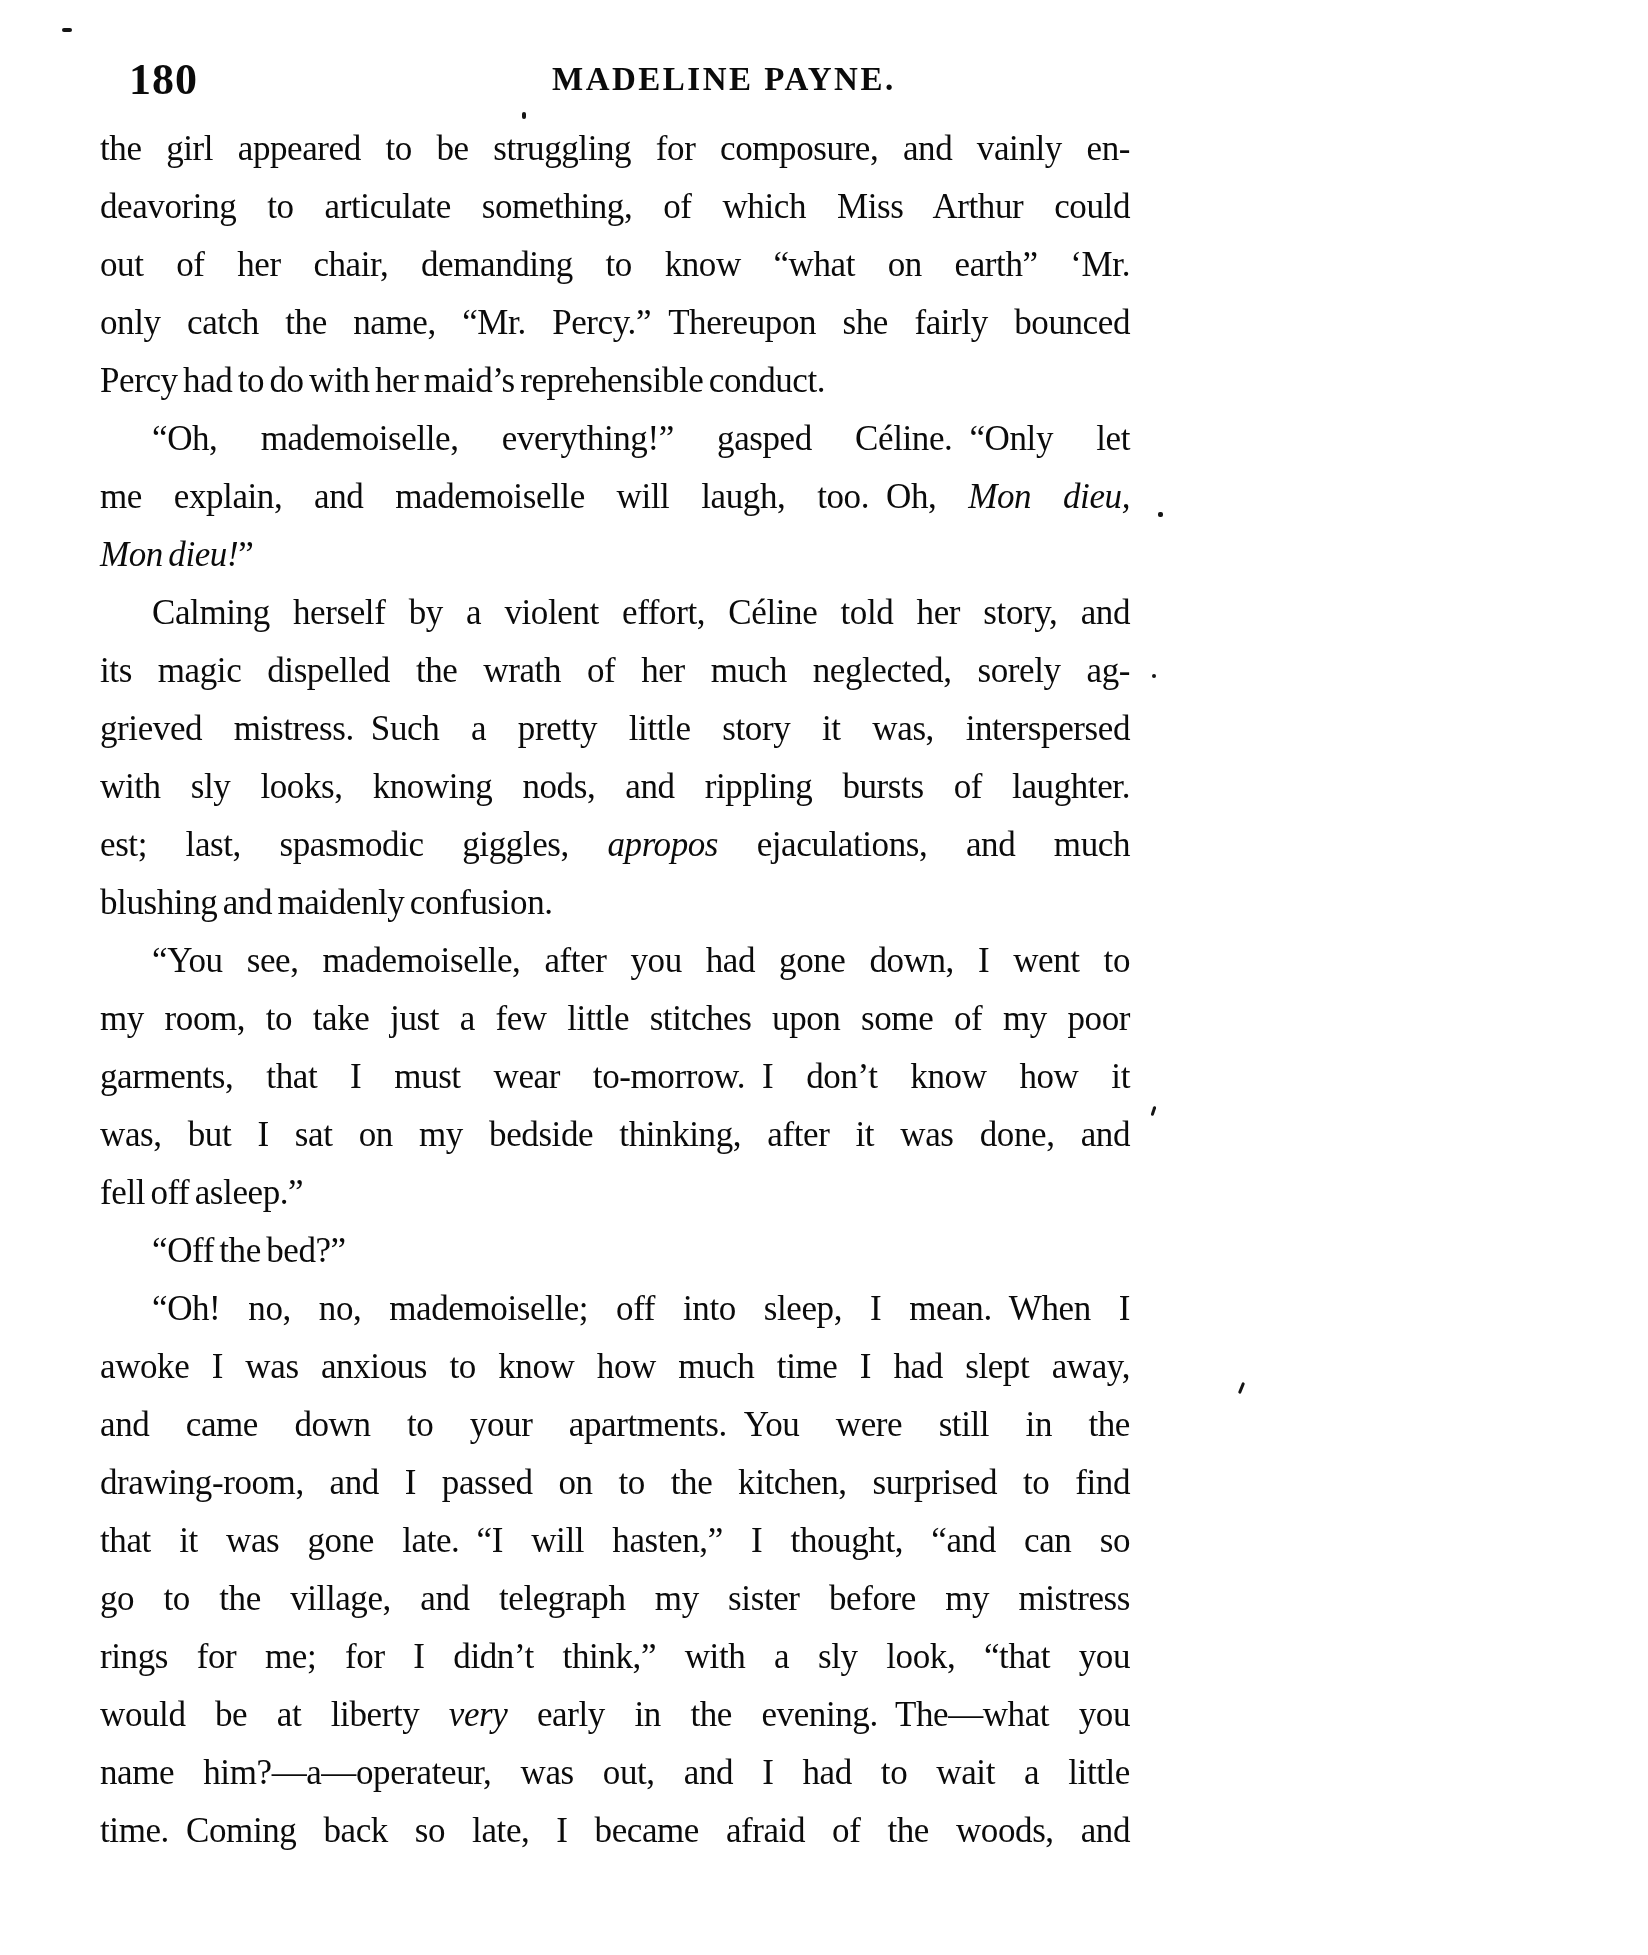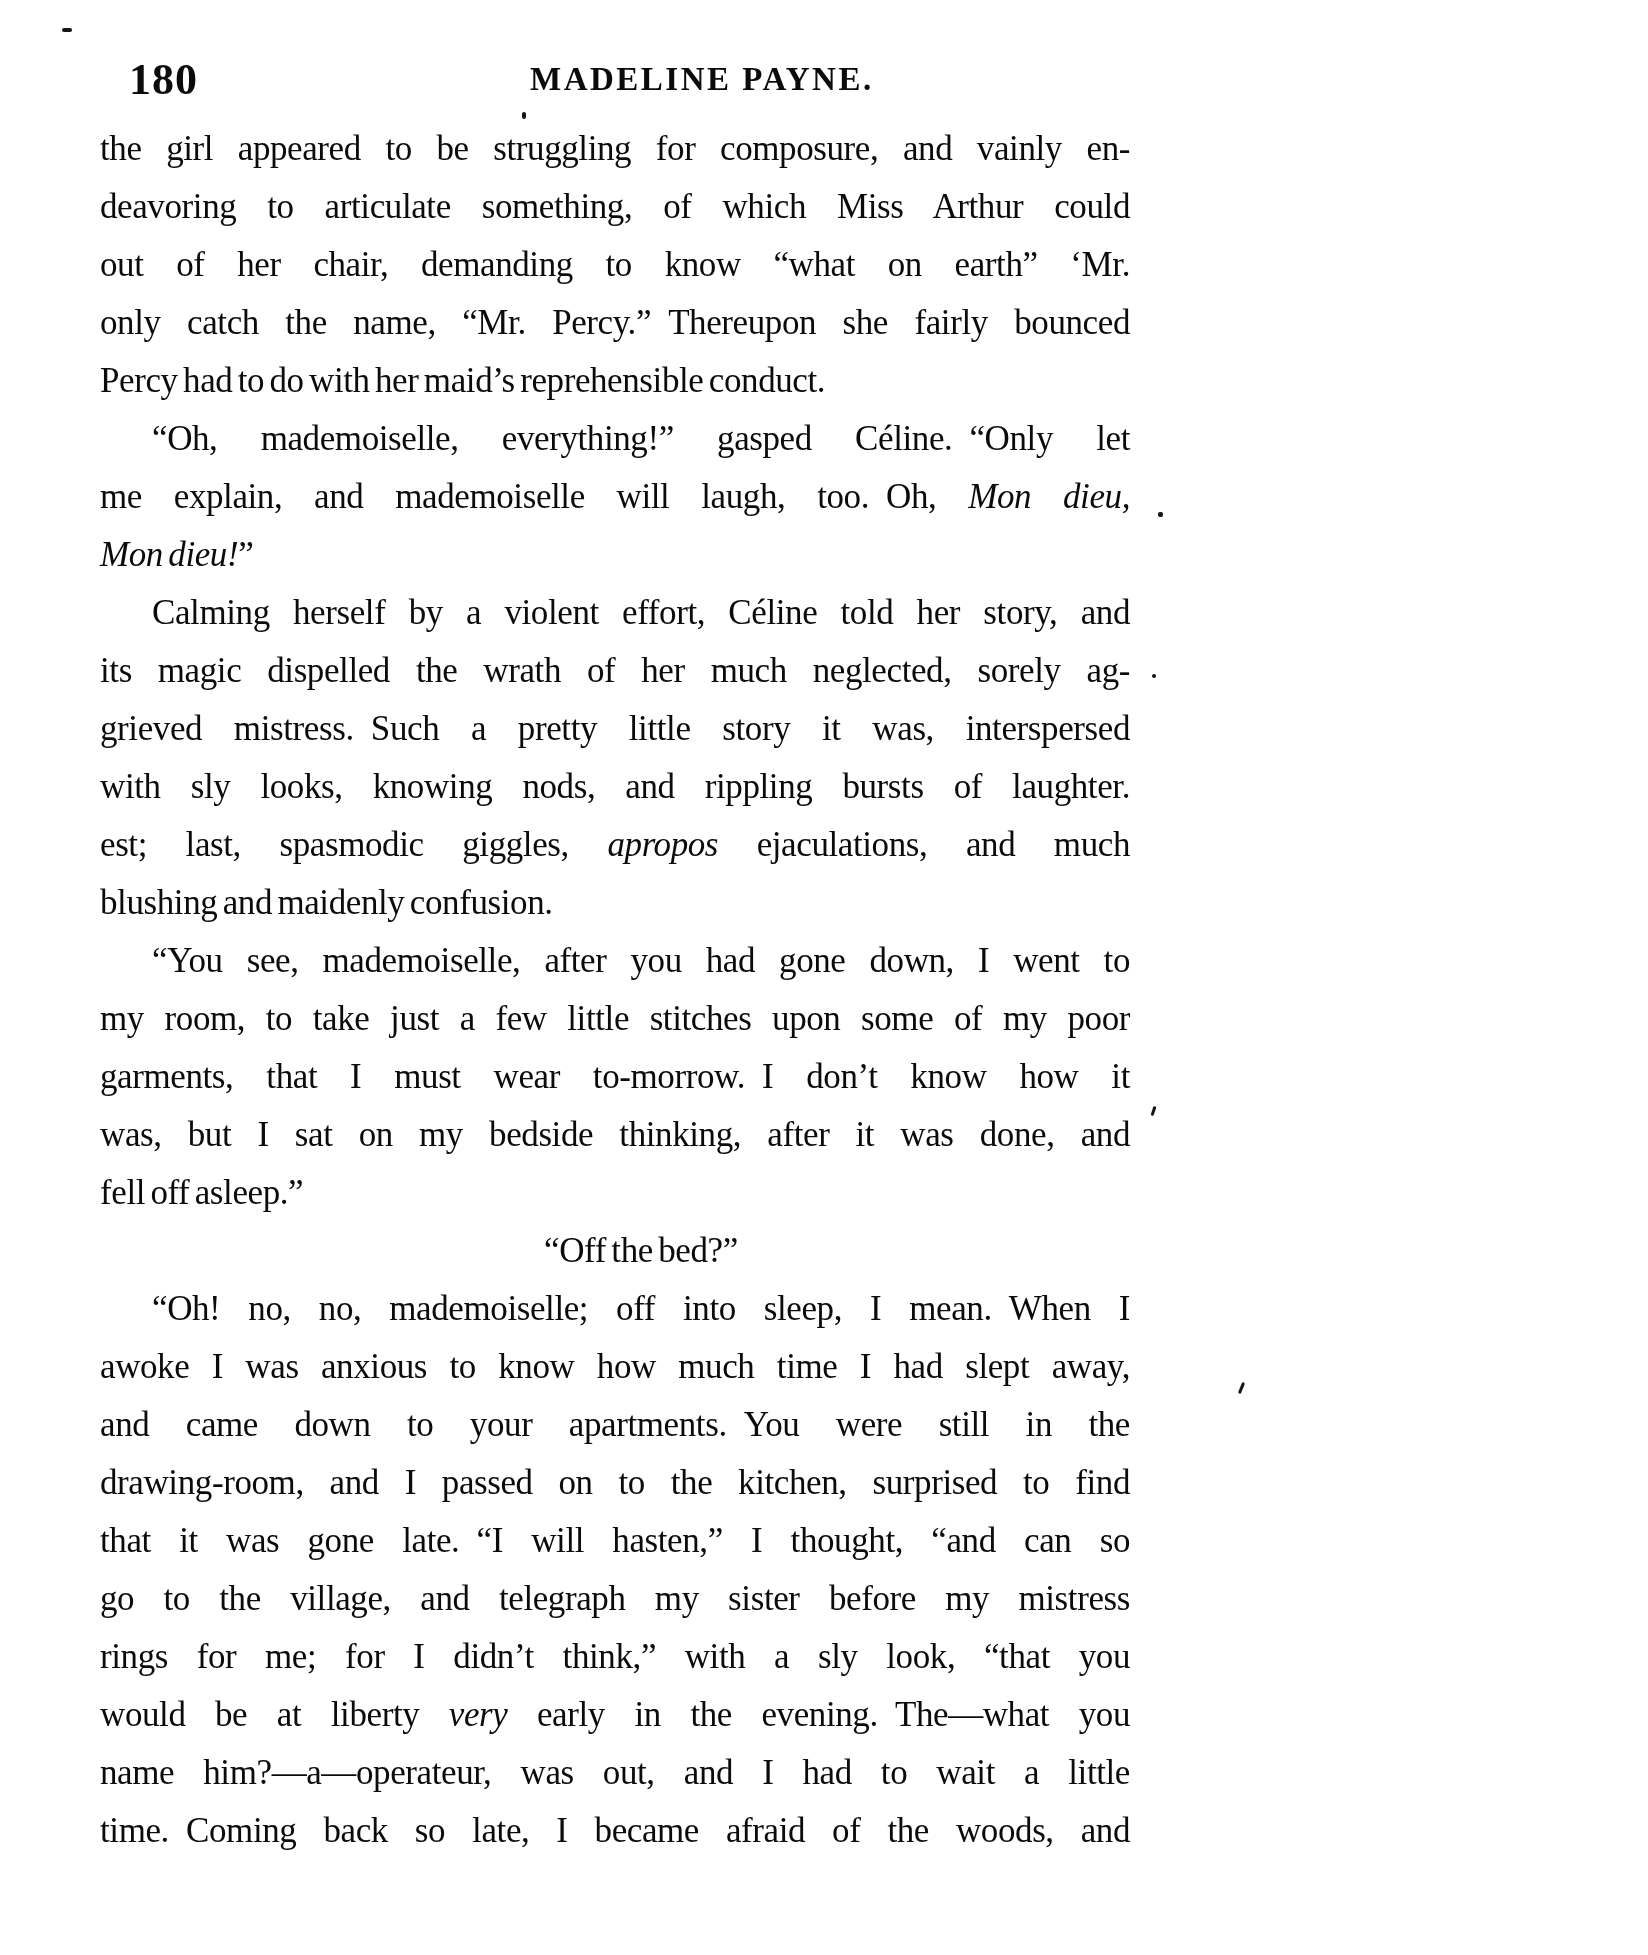--- a/index.html
+++ b/index.html
@@ -20,21 +20,21 @@
   .page-number {
     position: absolute;
     left: 117px;
     top: 54px;
     font-size: 44px;
     font-weight: bold;
     letter-spacing: 1px;
   }
   .running-header {
     position: absolute;
-    left: 518px;
+    left: 540px;
     top: 61px;
     font-size: 33px;
     font-weight: bold;
     letter-spacing: 2.5px;
     white-space: nowrap;
   }
   .text-block {
     position: absolute;
     left: 88px;
     top: 120px;
@@ -47,21 +47,20 @@
     letter-spacing: -0.4px;
     word-spacing: -3px;
     white-space: normal;
   }
   .just {
     text-align: justify;
     text-align-last: justify;
   }
   .indent {
     text-indent: 52px;
-    text-align: center;
   }
   .it {
     font-style: italic;
   }
   .speck {
     position: absolute;
     background: #151515;
     border-radius: 2px;
   }
 </style>

